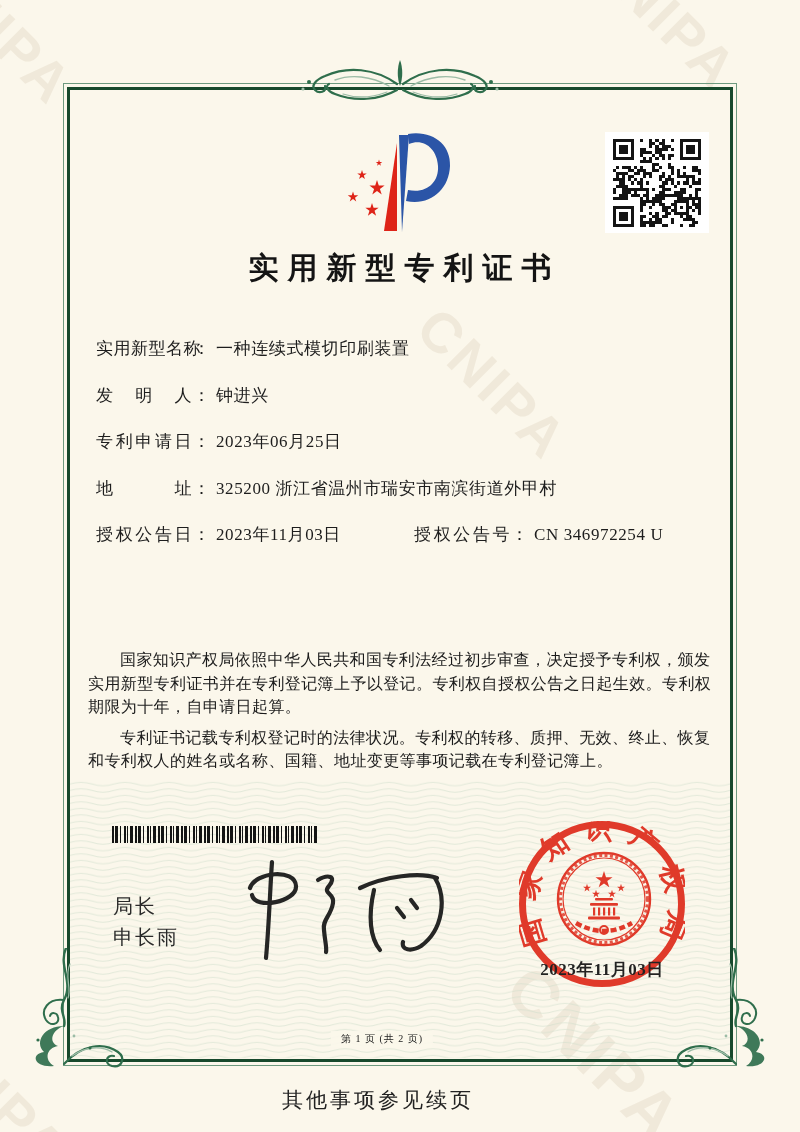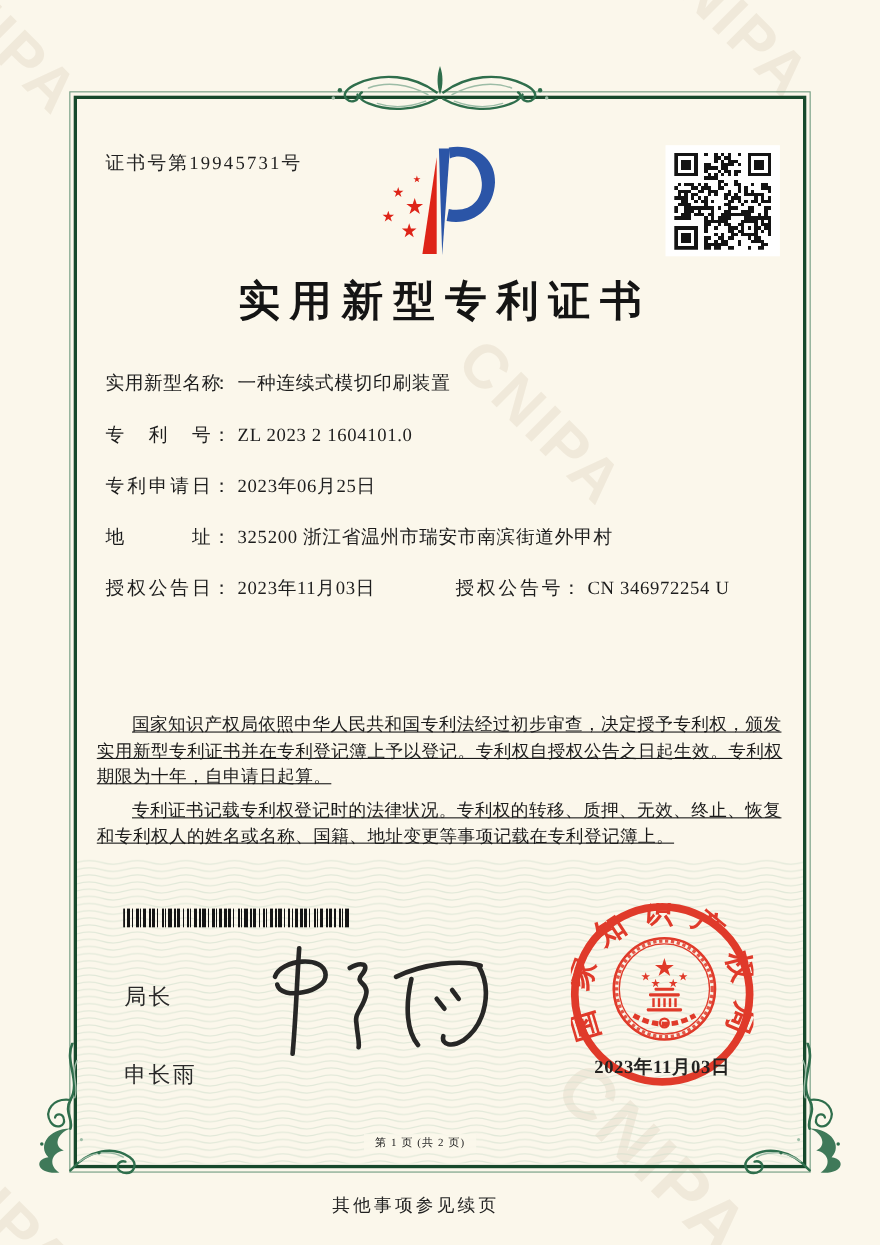--- a/index.html
+++ b/index.html
@@ -35,76 +35,76 @@
     position:absolute; left:96px; top:137px; z-index:4;
     font-size:17px; letter-spacing:2px; color:#222;
   }
   .logo{position:absolute; left:336px; top:130px; z-index:4;}
   .qr-box{
     position:absolute; left:605px; top:132px; width:104px; height:101px;
     background:#ffffff; z-index:4; display:flex; align-items:center; justify-content:center;
   }
   .title{
     position:absolute; left:0; right:0; top:248px; z-index:4;
-    text-align:center; font-size:38px; font-weight:700;
+    text-align:center; font-size:30px; font-weight:700;
     letter-spacing:9px; padding-left:9px; color:#141414;
   }
   
   .fields{position:absolute; left:96px; top:337px; width:620px; z-index:4; font-size:17px;}
   .frow{height:24px; line-height:24px; margin-bottom:22.5px; white-space:nowrap;}
   .flabel{
     display:inline-block; width:96px; vertical-align:top;
     text-align:justify; text-align-last:justify; letter-spacing:0.5px;
   }
   .fcolon{margin:0 6px 0 1px;}
   .fvalue{letter-spacing:0.6px;}
   .fvalue.fixedw{display:inline-block; width:198px;}
   
   .bodytext{position:absolute; left:88px; top:648px; width:624px; z-index:4;}
   .bodytext p{
     margin:0 0 7px 0; text-indent:2em;
-    font-size:16px; line-height:23.5px; letter-spacing:0.4px; color:#1b1b1b;text-decoration:underline;
+    font-size:16px; line-height:23.5px; letter-spacing:0.4px; color:#1b1b1b;
   }
   
   .barcode{
     position:absolute; left:112px; top:826px; width:206px; height:17px; z-index:4;
     background-image:repeating-linear-gradient(90deg,
       #141414 0 2px, transparent 2px 3px,
       #141414 3px 6px, transparent 6px 8px,
       #141414 8px 9px, transparent 9px 12px,
       #141414 12px 14px, transparent 14px 15px,
       #141414 15px 16px, transparent 16px 18px,
       #141414 18px 21px, transparent 21px 23px);
   }
   .officer-title,.officer-name{
     position:absolute; left:113px; z-index:4;
     font-family:"Liberation Sans","DejaVu Sans",sans-serif;
     font-size:20px; letter-spacing:2px; color:#2a2a2a;
   }
   .officer-title{top:893px;}
-  .officer-name{top:964px;}
+  .officer-name{top:924px;}
   .sig{position:absolute; left:225px; top:850px; z-index:4;}
   
   .seal{position:absolute; left:519px; top:821px; width:166px; height:166px; z-index:5; opacity:.94;}
   .seal-ring{position:absolute; inset:0; border:7px solid #DF2F1F; border-radius:50%;}
   .seal-arc{position:absolute; left:0; top:0;}
   .emblem{position:absolute; left:37px; top:30px;}
   .seal-date{
     position:absolute; left:0; right:0; top:137px; text-align:center; z-index:6;
     font-size:17px; font-weight:700; letter-spacing:0.5px; color:#161616;
   }
   
   .pageno{
     position:absolute; left:50%; top:1031px; transform:translateX(-50%); margin-left:-18px;
     z-index:4; font-size:10px; letter-spacing:1px; color:#222;
     background:rgba(251,247,235,.9); padding:1px 10px;
   }
   .continuation{
     position:absolute; left:50%; top:1086px; transform:translateX(-50%); margin-left:-22px;
-    z-index:4; font-size:16px; letter-spacing:3px; color:#222;
+    z-index:4; font-size:21px; letter-spacing:3px; color:#222;
   }
 </style>
 </head>
 <body>
 
 <div class="page">
 
   <span class="wm" style="left:-45px; top:-60px;">CNIPA</span>
   <span class="wm" style="left:620px; top:-75px;">CNIPA</span>
   <span class="wm" style="left:-120px; top:430px;">CNIPA</span>
@@ -161,21 +161,20 @@
         <path d="M52,108 C66,98 82,98 92,104" stroke="#9CBCA6" stroke-width="1.4"></path>
         <path d="M50,16 C44,28 52,40 48,50" stroke="#9CBCA6" stroke-width="1.3"></path>
       </g>
       <path d="M44,78 C24,78 14,94 24,104 C10,106 14,120 34,118 C24,112 26,100 38,98 C28,94 32,82 44,78 Z" fill="#2F6E4C" opacity="0.92"></path>
       <circle cx="18" cy="92" r="1.6" fill="#2F6E4C"></circle>
       <circle cx="54" cy="88" r="1.4" fill="#9CBCA6"></circle>
       <circle cx="70" cy="100" r="1.5" fill="#2F6E4C"></circle>
     </g>
   </svg>
 
-  <div class="cert-no">证书号第19945731号</div>
 
   <svg class="logo" width="128" height="106" viewBox="0 0 128 106">
     <defs>
       <path id="star" d="M0,-1 L0.225,-0.31 L0.95,-0.31 L0.363,0.118 L0.588,0.81 L0,0.382 L-0.588,0.81 L-0.363,0.118 L-0.95,-0.31 L-0.225,-0.31 Z"></path>
     </defs>
     <polygon points="61,13 48,101 61,101" fill="#DE2418"></polygon>
     <polygon points="63,5 73,5 66,102" fill="#2B55A7"></polygon>
     <path d="M72,4 C97,0 115,15 114,36 C113,60 94,76 70,71 L72,60 C91,64 103,52 102,36 C101,19 88,8 73,14 Z" fill="#2B55A7"></path>
     <use href="#star" transform="translate(43,33) scale(3.4)" fill="#DE2418"></use>
     <use href="#star" transform="translate(26,45) scale(5)" fill="#DE2418"></use>
@@ -497,21 +496,21 @@
     </svg>
   </div>
 
   <div class="title">实用新型专利证书</div>
 
   <div class="fields">
     <div class="frow">
       <span class="flabel">实用新型名称</span><span class="fcolon">：</span><span class="fvalue">一种连续式模切印刷装置</span>
     </div>
     <div class="frow">
-      <span class="flabel">专利号</span><span class="fcolon">：</span><span class="fvalue">ZL 2023 2 1604101.0</span>
+      <span class="flabel">发明人</span><span class="fcolon">：</span><span class="fvalue">钟进兴</span>
     </div>
     <div class="frow">
       <span class="flabel">专利申请日</span><span class="fcolon">：</span><span class="fvalue">2023年06月25日</span>
     </div>
     <div class="frow">
       <span class="flabel">地址</span><span class="fcolon">：</span><span class="fvalue">325200 浙江省温州市瑞安市南滨街道外甲村</span>
     </div>
     <div class="frow">
       <span class="flabel">授权公告日</span><span class="fcolon">：</span><span class="fvalue fixedw">2023年11月03日</span><span class="flabel">授权公告号</span><span class="fcolon">：</span><span class="fvalue">CN 346972254 U</span>
     </div>

